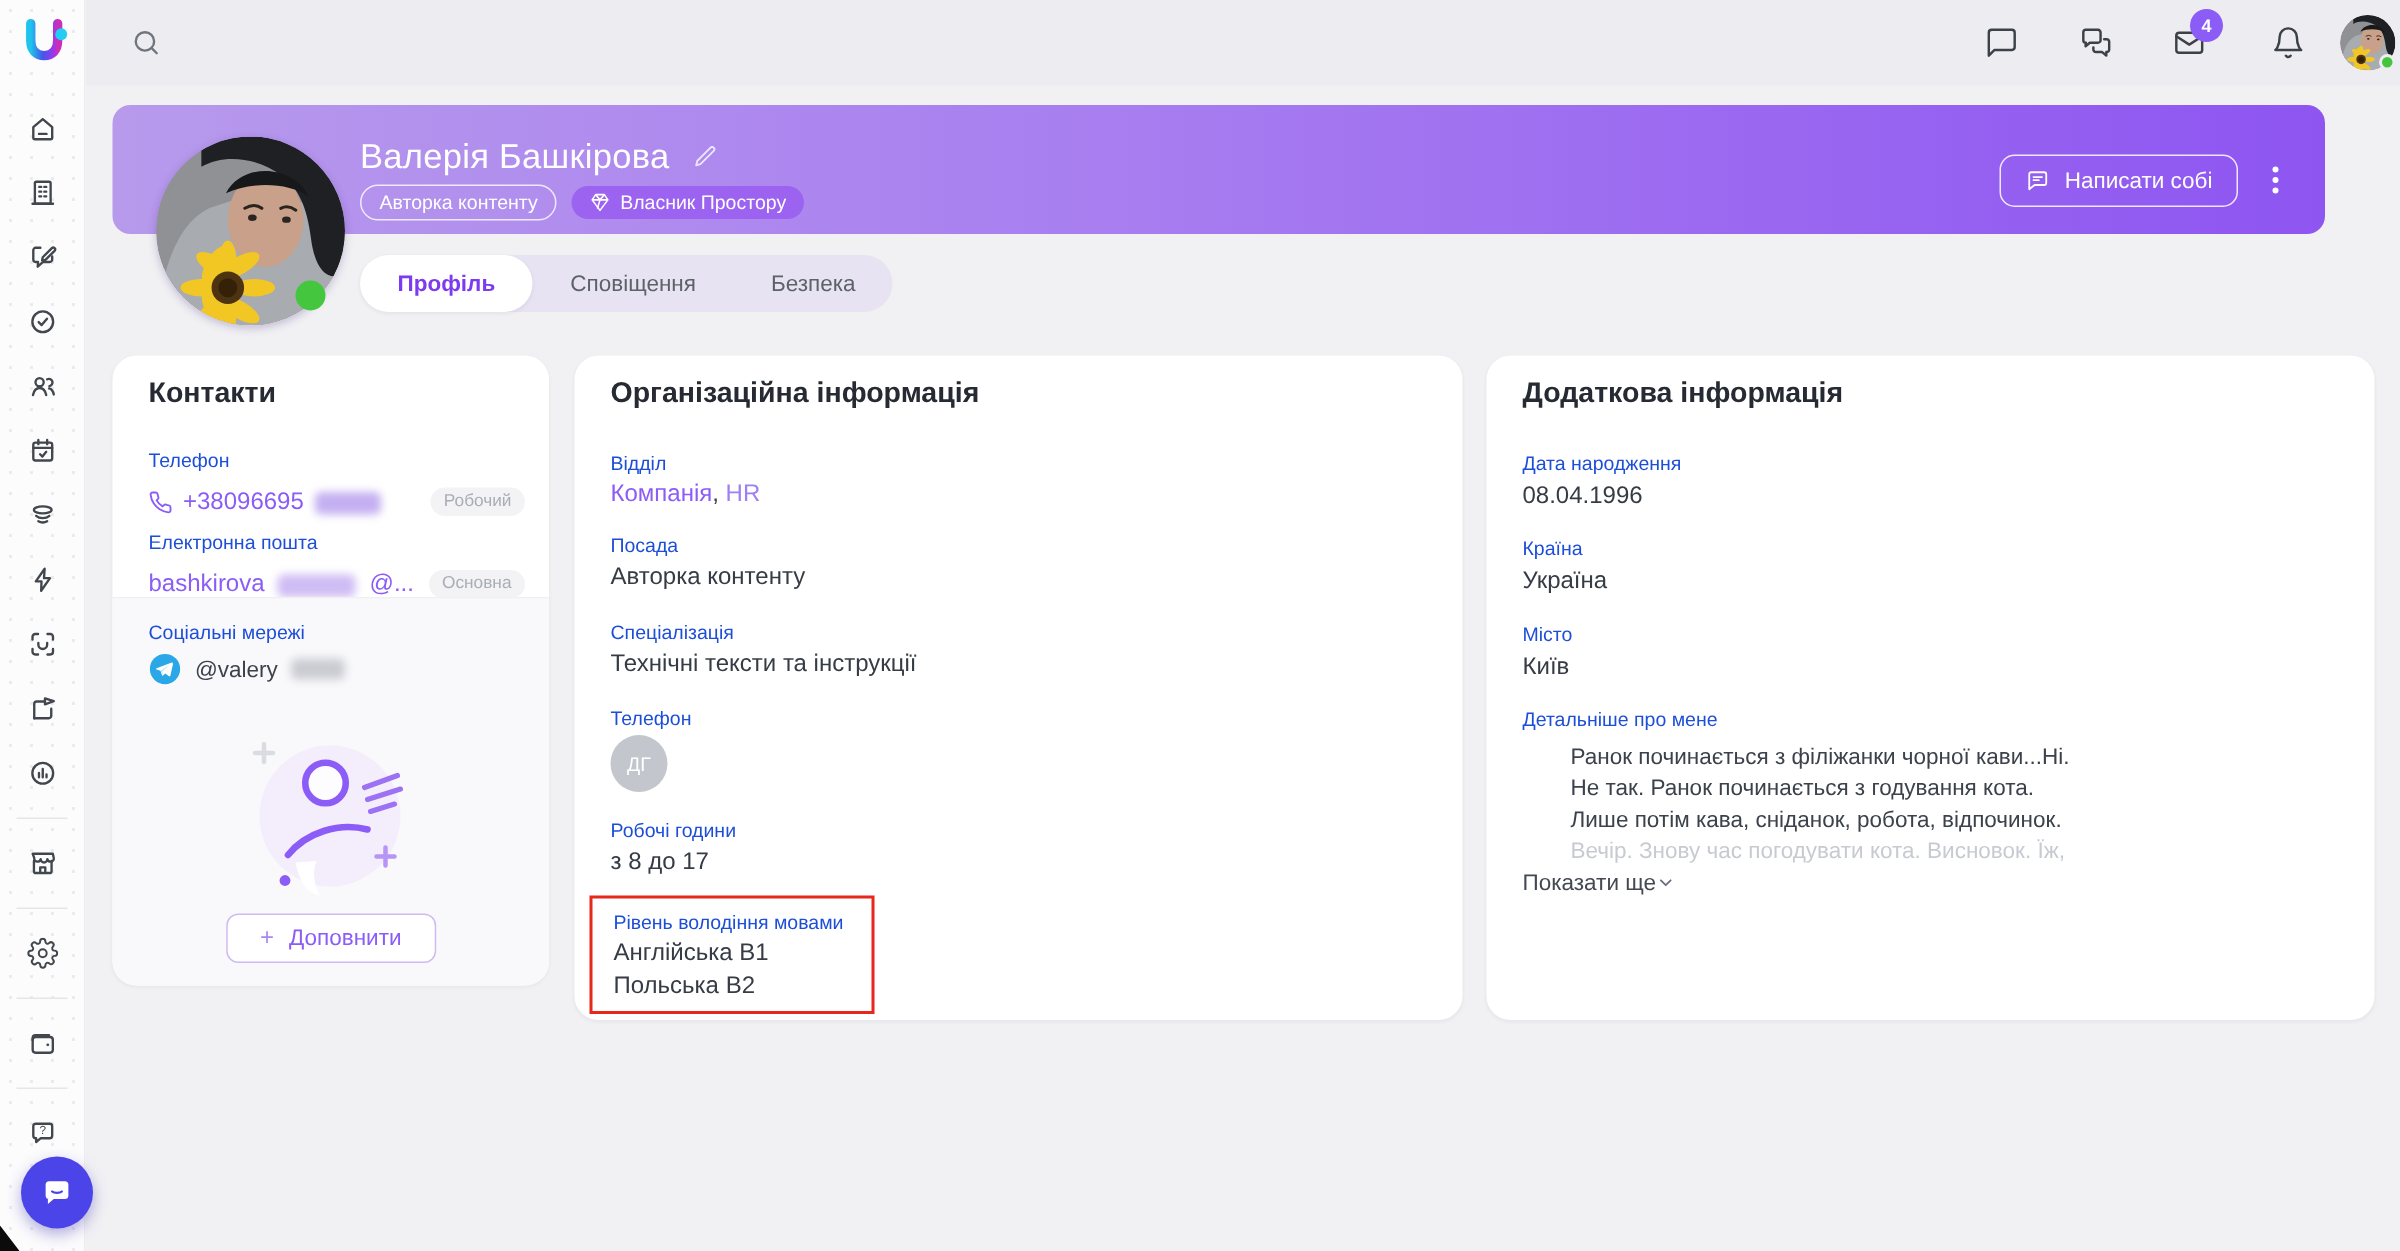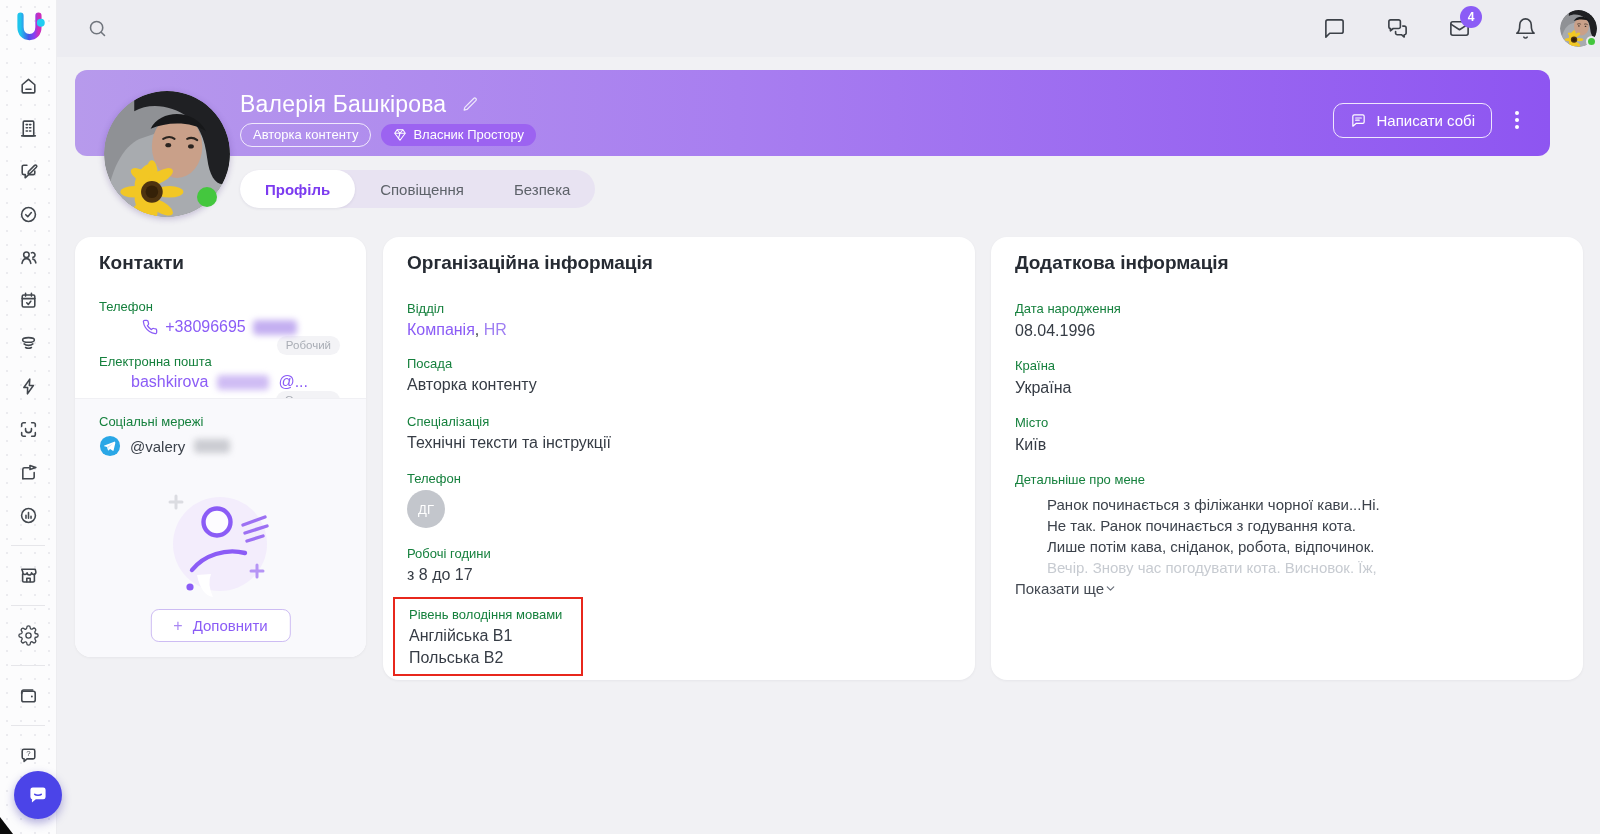--- a/index.html
+++ b/index.html
@@ -59,26 +59,26 @@
 
   
   .tabs { position:absolute; left:240px; top:170px; height:38px; background:#e8e3f2; border-radius:19px;
     display:inline-flex; align-items:center; z-index:2; }
   .tab { height:38px; display:flex; align-items:center; padding:0 25px; font-size:15px; color:#5d6269; cursor:pointer; border-radius:19px; }
   .tab.active { background:#ffffff; color:#7c3bf0; font-weight:600; box-shadow:0 1px 3px rgba(30,20,80,.08);text-align:right; }
 
   
   .card { position:absolute; background:#fff; border-radius:16px; box-shadow:0 1px 3px rgba(20,24,40,.05); }
   .card-title { position:absolute; left:24px; top:15px; font-size:19px; font-weight:600; color:#262b33; }
-  .f-label { position:absolute; left:24px; font-size:13px; color:#15803d; }
+  .f-label { position:absolute; left:24px; font-size:13px; color:#1d4ed8; }
   .f-value { position:absolute; left:24px; font-size:16px; color:#363c45; }
 
   
   .card-contacts { left:75px; top:237px; width:291px; height:420px; }
-  .c-row { position:absolute; left:24px; right:26px; display:flex; align-items:center;flex-direction:column; }
+  .c-row { position:absolute; left:24px; right:16px; display:flex; align-items:flex-end; }
   .phone-link, .email-link { color:#8b5cf6; font-size:16px; display:flex; align-items:center; gap:7px; cursor:pointer; }
   .pill { margin-left:auto; background:#f3f3f6; color:#a9adb5; font-size:11.5px; padding:3px 9px 4px; border-radius:11px; }
   .redact { display:inline-block; border-radius:4px; filter:blur(3px); }
   .social-section { position:absolute; left:0; top:161px; width:291px; height:259px; background:#f9f9fc;
     border-top:1px solid #f0f0f4; border-radius:0 0 16px 16px; }
   .tg-row { position:absolute; left:24px; top:36px; display:flex; align-items:center; gap:9px; cursor:pointer; }
   .tg-handle { font-size:15px; color:#3c424b; }
   .empty-illustration { position:absolute; left:89px; top:92px; width:112px; height:118px; }
   .add-btn { position:absolute; left:50%; transform:translateX(-50%); top:210px; height:33px;
     border:1px solid #cdbcf3; background:#fff; color:#8b5cf6; border-radius:8px; font-size:15px;

